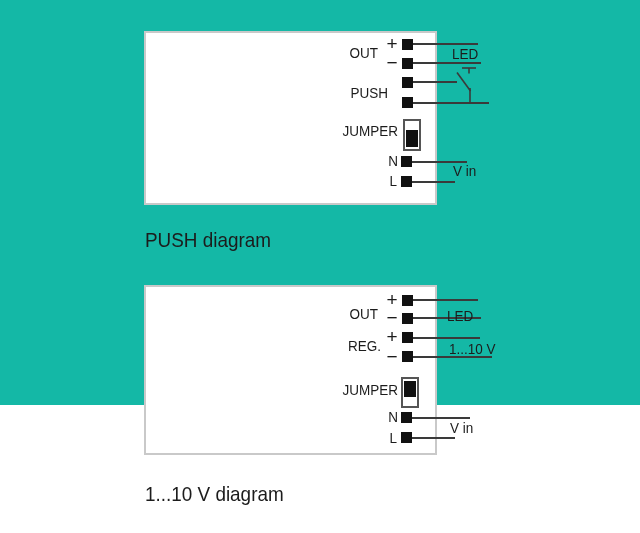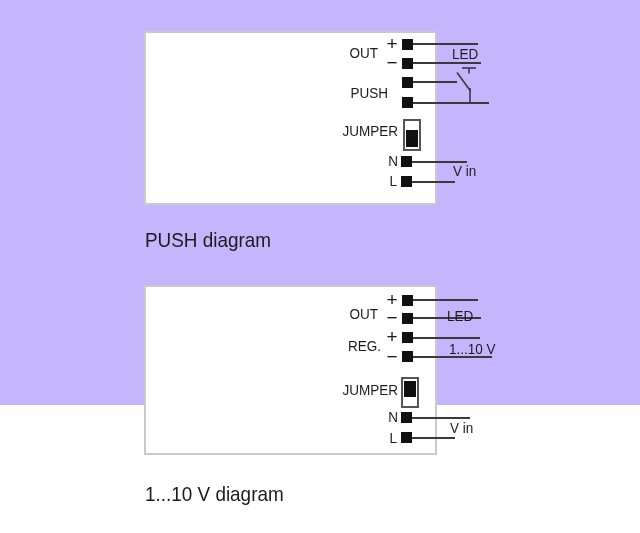--- a/index.html
+++ b/index.html
@@ -1,18 +1,18 @@
 <!DOCTYPE html>
 <html><head>
 <meta charset="utf-8">
 <style>
   * { margin:0; padding:0; box-sizing:border-box; }
   html,body { width:640px; height:533px; background:#ffffff; }
   body { font-family:"Liberation Sans", sans-serif; color:#1c1c1c; position:relative; overflow:hidden; }
-  #screen { position:absolute; left:0; top:0; width:640px; height:405px; background:#c4b5fd; }
+  #screen { position:absolute; left:0; top:0; width:640px; height:405px; background:#14b8a6; }
 
   .devbox { position:absolute; border:2px solid #c9c9c9; background:#ffffff; }
 
   .term { position:absolute; width:11px; height:11px; background:#111111; }
 
   .wire { position:absolute; height:1.6px; background:#3a3a3a; }
 
   .lbl { position:absolute; font-size:15px; line-height:16px; white-space:nowrap;
          transform:scaleX(0.9); color:#1c1c1c; }
   .lbl.r { text-align:right; transform-origin:100% 50%; }

